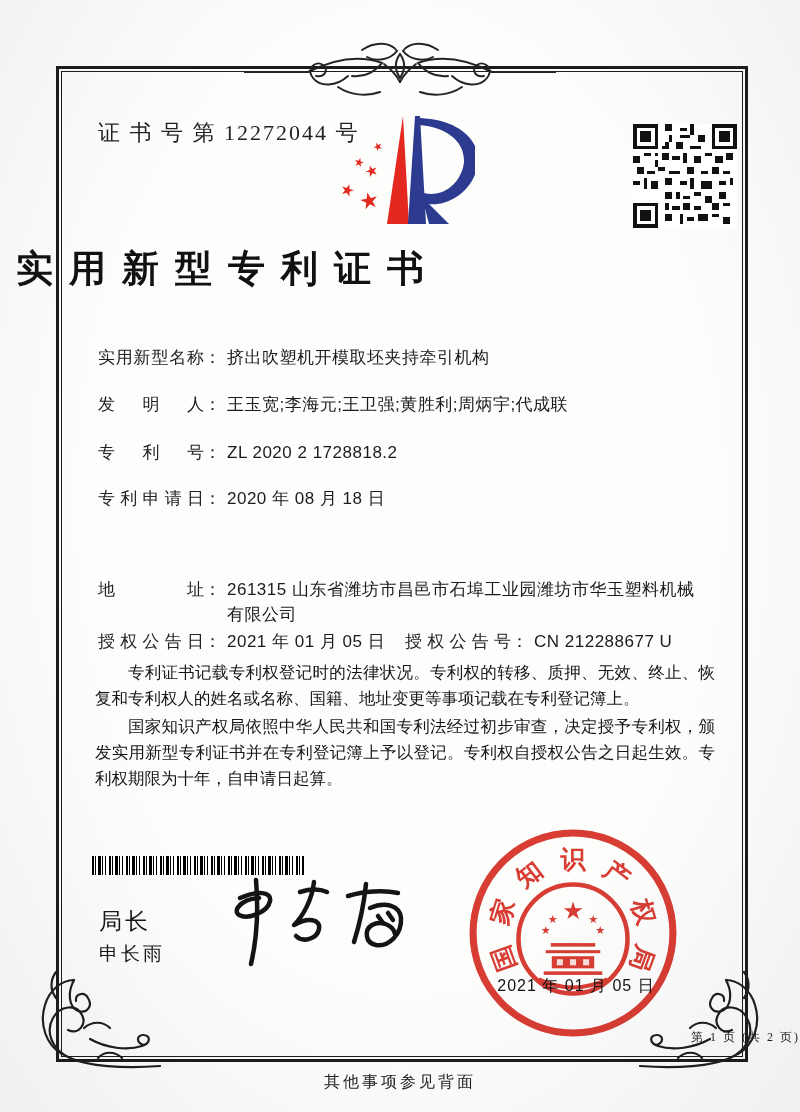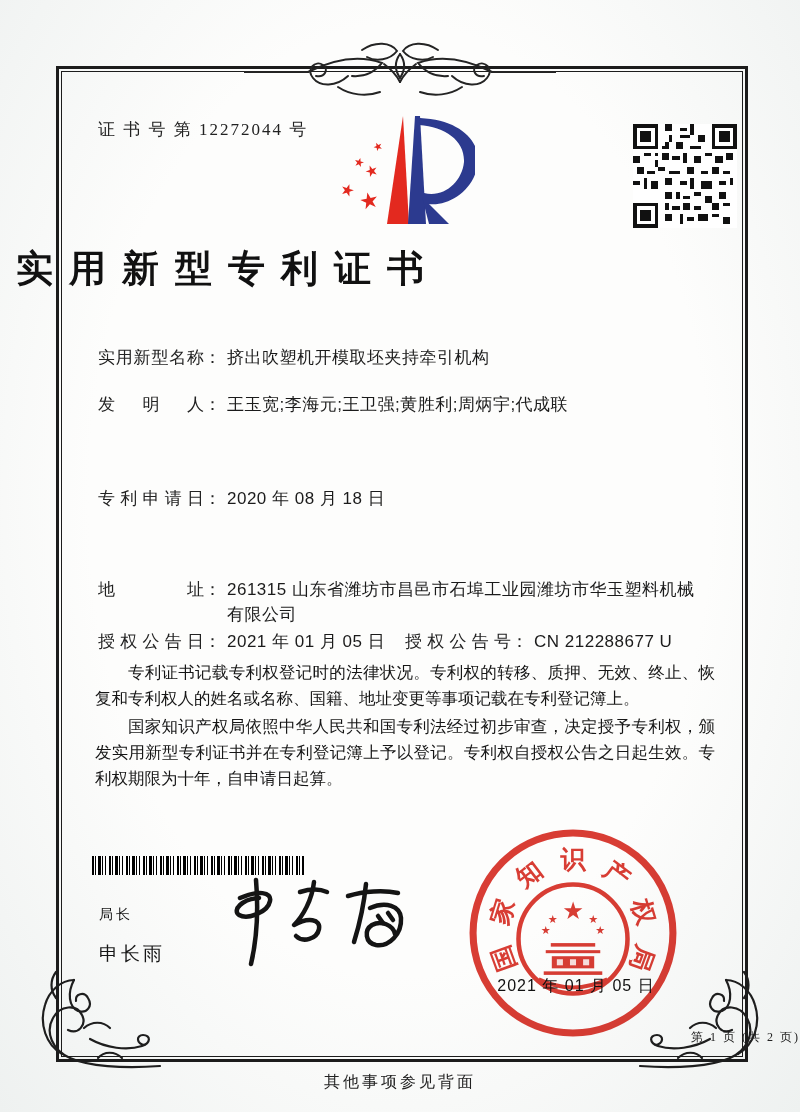--- a/index.html
+++ b/index.html
@@ -3,21 +3,21 @@
 <meta charset="utf-8">
 <style>
   html,body{margin:0;padding:0;}
   .page{
     position:relative;width:800px;height:1112px;overflow:hidden;
     background:radial-gradient(ellipse at 50% 45%, #fdfdfc 55%, #eef1f0 100%);
     font-family:"Liberation Serif", serif;color:#1a1a1a;
   }
   .frame{position:absolute;left:56px;top:66px;width:686px;height:990px;border:3px solid #1c1c1c;}
   .frame-inner{position:absolute;inset:2px;border:1px solid #1c1c1c;}
-  .cert-no{position:absolute;left:98px;top:118px;font-size:17px;letter-spacing:2px;color:#222;}
+  .cert-no{position:absolute;left:98px;top:118px;font-size:22px;letter-spacing:2px;color:#222;}
   .title{position:absolute;left:0;right:0;top:244px;text-align:left;font-size:37px;font-weight:bold;
          letter-spacing:16px;text-indent:16px;color:#111;}
   .row{position:absolute;left:98px;width:616px;font-size:17px;line-height:25px;}
   .flabel{display:inline-block;width:106px;text-align:justify;text-align-last:justify;
           vertical-align:top;color:#222;}
   .colon{display:inline-block;vertical-align:top;margin-right:6px;color:#222;}
   .fvalue{display:inline-block;vertical-align:top;max-width:480px;
           font-family:"Liberation Sans", sans-serif;font-weight:500;color:#1b1b1b;letter-spacing:.5px;}
   .r-name{top:345px}.r-inv{top:392px}.r-no{top:440px}.r-app{top:486px}.r-own{top:532px}
   .r-addr{top:577px}.r-grant{top:629px}
@@ -26,21 +26,21 @@
          text-align:justify;color:#161616;}
   .paras p{margin:0 0 2px 0;text-indent:2em;}
   .barcode{position:absolute;left:92px;top:856px;width:212px;height:19px;
     background:repeating-linear-gradient(90deg,
       #000 0px,#000 2px,#fff 2px,#fff 3px,
       #000 3px,#000 4px,#fff 4px,#fff 6px,
       #000 6px,#000 9px,#fff 9px,#fff 10px,
       #000 10px,#000 11px,#fff 11px,#fff 13px,
       #000 13px,#000 14px,#fff 14px,#fff 17px);}
   .director-title{position:absolute;left:99px;top:906px;font-family:Liberation Serif, serif;
-      font-size:14px;letter-spacing:3px;color:#161616;}
+      font-size:23px;letter-spacing:3px;color:#161616;}
   .director-name{position:absolute;left:99px;top:941px;font-family:"Liberation Sans",sans-serif;
       font-size:19px;letter-spacing:3px;color:#161616;}
   .signature{position:absolute;left:212px;top:872px;width:210px;height:110px;}
   .seal{position:absolute;left:466px;top:826px;width:214px;height:214px;opacity:.9;mix-blend-mode:multiply;}
   .seal-date{position:absolute;left:482px;top:976px;width:188px;text-align:center;z-index:6;
       font-family:"Liberation Sans",sans-serif;font-size:16px;letter-spacing:1px;color:#111;}
   .page-info{position:absolute;left:0;right:0;top:1029px;text-align:right;font-size:12px;
       letter-spacing:2px;color:#222;margin-left:44px;}
   .footer-note{position:absolute;left:0;right:0;top:1072px;text-align:center;font-size:16px;
       letter-spacing:3px;color:#222;}
@@ -133,20 +133,23 @@
   </svg>
 
   <div class="title">实用新型专利证书</div>
 
   <div class="row r-name">
     <span class="flabel">实用新型名称</span><span class="colon">：</span><span class="fvalue">挤出吹塑机开模取坯夹持牵引机构</span>
   </div>
   <div class="row r-inv">
     <span class="flabel">发明人</span><span class="colon">：</span><span class="fvalue">王玉宽;李海元;王卫强;黄胜利;周炳宇;代成联</span>
   </div>
+  <div class="row r-no">
+    <span class="flabel">专利号</span><span class="colon">：</span><span class="fvalue">ZL 2020 2 1728818.2</span>
+  </div>
   <div class="row r-app">
     <span class="flabel">专利申请日</span><span class="colon">：</span><span class="fvalue">2020 年 08 月 18 日</span>
   </div>
   <div class="row r-addr">
     <span class="flabel">地址</span><span class="colon">：</span><span class="fvalue">261315 山东省潍坊市昌邑市石埠工业园潍坊市华玉塑料机械有限公司</span>
   </div>
   <div class="row r-grant">
     <span class="flabel">授权公告日</span><span class="colon">：</span><span class="fvalue">2021 年 01 月 05 日</span>
     <span class="grant-right">
       <span class="flabel">授权公告号</span><span class="colon">：</span><span class="fvalue">CN 212288677 U</span>

